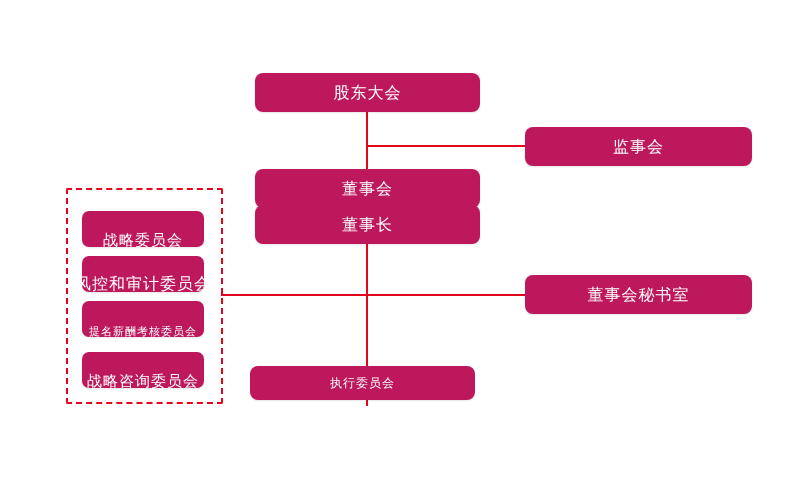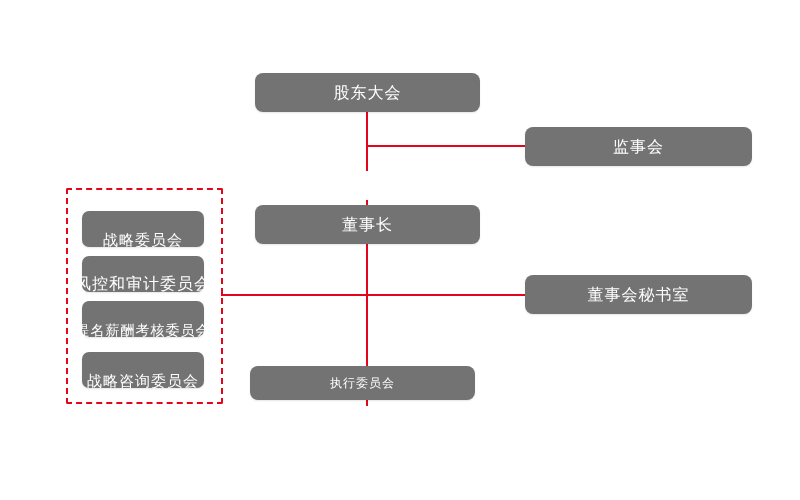--- a/index.html
+++ b/index.html
@@ -25,21 +25,21 @@
     position: absolute;
     background: #e3051b;
   }
   .line.v { width: 2px; }
   .line.h { height: 2px; }
 
   
   .node {
     position: absolute;
     box-sizing: border-box;
-    background: #737373;
+    background: #be185d;
     border-radius: 8px;
     color: #ffffff;
     display: flex;
     align-items: center;
     justify-content: center;
     text-align: center;
     letter-spacing: 1px;
     box-shadow: 0 1px 2px rgba(0,0,0,0.10);
     z-index: 3;
     user-select: none;
@@ -60,21 +60,21 @@
   
   .node.committee {
     left: 82px;
     width: 122px;
     height: 36px;
     border-radius: 7px;
     align-items: flex-end;
   }
   .node.committee.fs-16 { font-size: 15px; }
   .node.committee.fs-13 { font-size: 16px; }
-  .node.committee.fs-11 { font-size: 14px; }
+  .node.committee.fs-11 { font-size: 11px; }
 
   
   .dashed-group {
     position: absolute;
     left: 66px;
     top: 188px;
     width: 157px;
     height: 216px;
     box-sizing: border-box;
     border: 2px dashed #e3051b;
@@ -103,20 +103,23 @@
   <div class="dashed-group"></div>
 
   <div class="node main" style="top:73px;">
     <span class="node-label">股东大会</span>
   </div>
 
   <div class="node right" style="top:127px;">
     <span class="node-label">监事会</span>
   </div>
 
+  <div class="node main" style="top:169px;">
+    <span class="node-label">董事会</span>
+  </div>
 
   <div class="node main" style="top:205px;">
     <span class="node-label">董事长</span>
   </div>
 
   <div class="node right" style="top:275px;">
     <span class="node-label">董事会秘书室</span>
   </div>
 
   <div class="node bottom" style="top:366px;">

